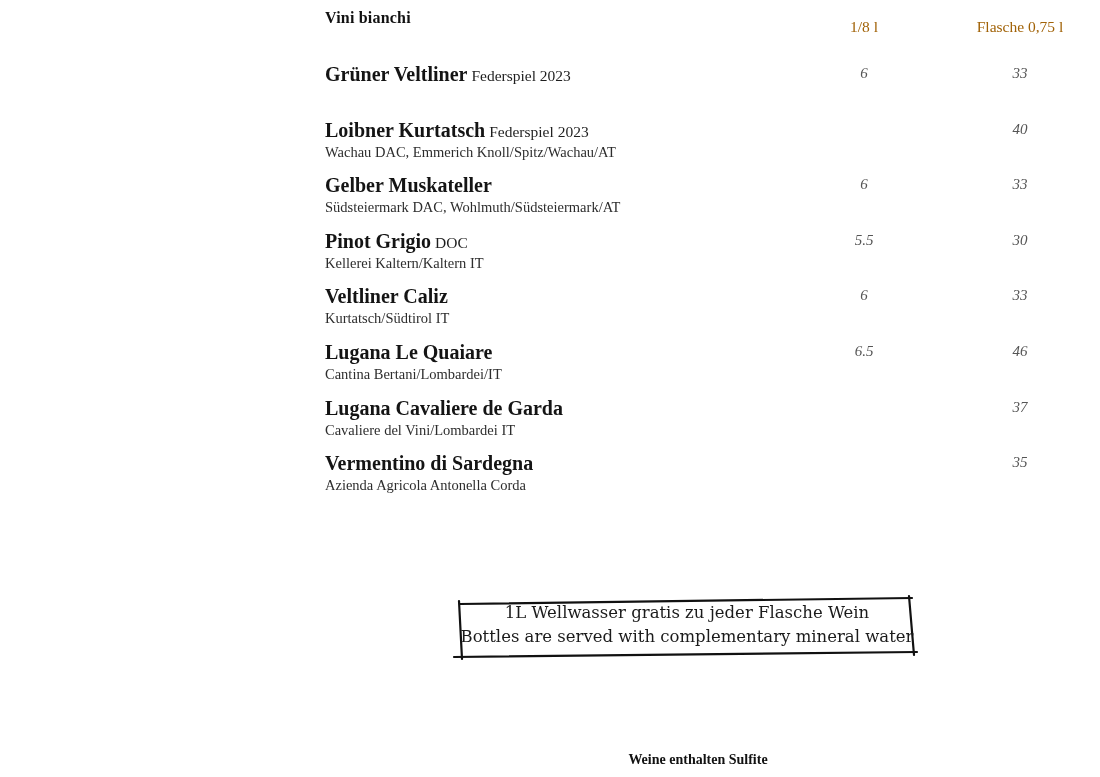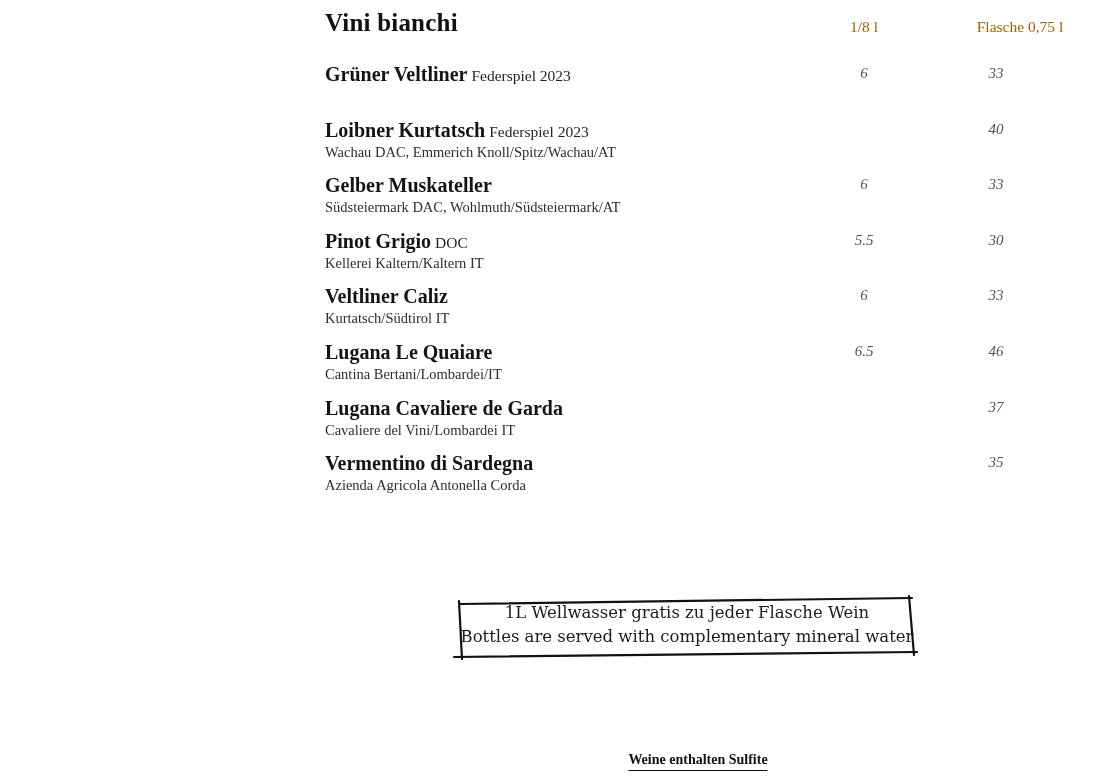--- a/index.html
+++ b/index.html
@@ -12,21 +12,21 @@
     font-family: "Liberation Serif", serif;
     color: #141414;
     overflow: hidden;
   }
 
   
   .menu-title {
     position: absolute;
     left: 325px;
     top: 9px;
-    font-size: 25px;
+    font-size: 16px;
     font-weight: bold;
     letter-spacing: 0.2px;
     color: #111111;
   }
   .col-head {
     position: absolute;
     top: 18px;
     font-size: 15.5px;
     font-weight: normal;
     color: #a16207;
@@ -77,21 +77,21 @@
   .price {
     position: absolute;
     top: 3px;
     width: 64px;
     text-align: center;
     font-size: 15px;
     font-style: italic;
     color: #555555;
   }
   .price.glass  { left: 832px; }
-  .price.bottle { left: 964px; text-align: center; }
+  .price.bottle { left: 988px; text-align: center; }
 
   
   .note-box {
     position: absolute;
     left: 458px;
     top: 563px;
     width: 458px;
     height: 64px;
     margin-top: 32px;
   }
@@ -114,21 +114,21 @@
   
   .footer-note {
     position: absolute;
     left: 698px;
     top: 752px;
     transform: translateX(-50%);
     font-size: 14px;
     font-weight: bold;
     color: #111111;
     border-bottom: 1.5px solid #111111;
-    padding-bottom: 2px;
+    padding-bottom: 9px;
     white-space: nowrap;
   }
 </style>
 </head>
 <body>
 
 <div class="page">
 
   <div class="menu-title">Vini bianchi</div>
 

